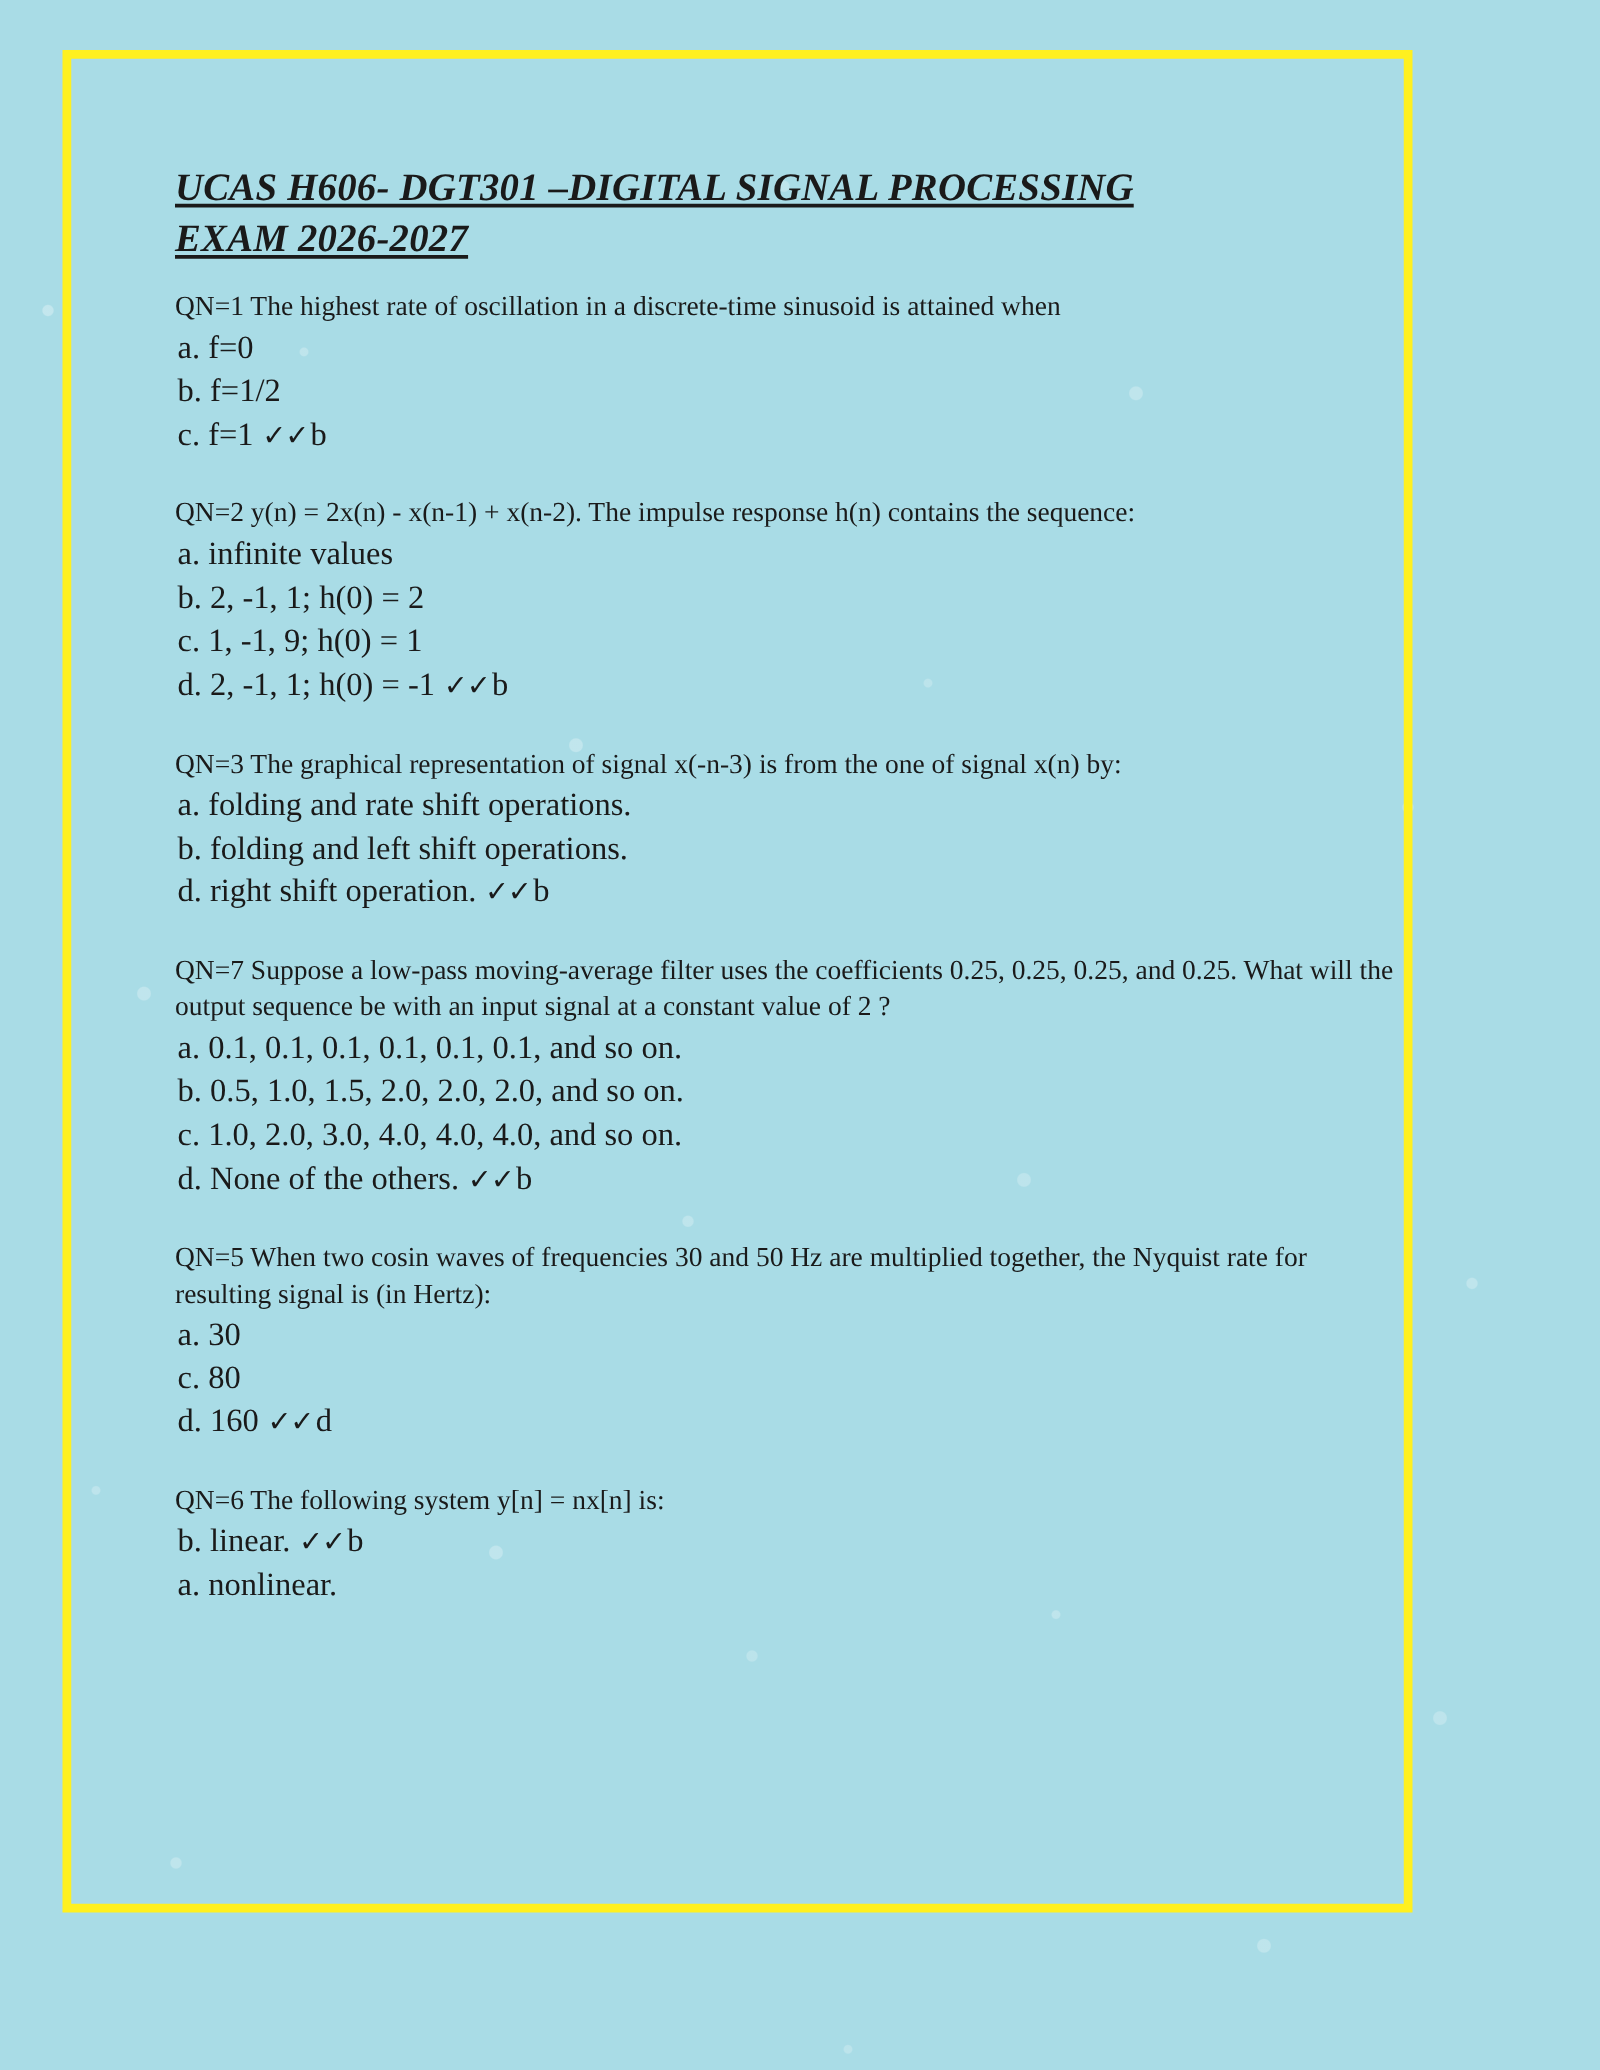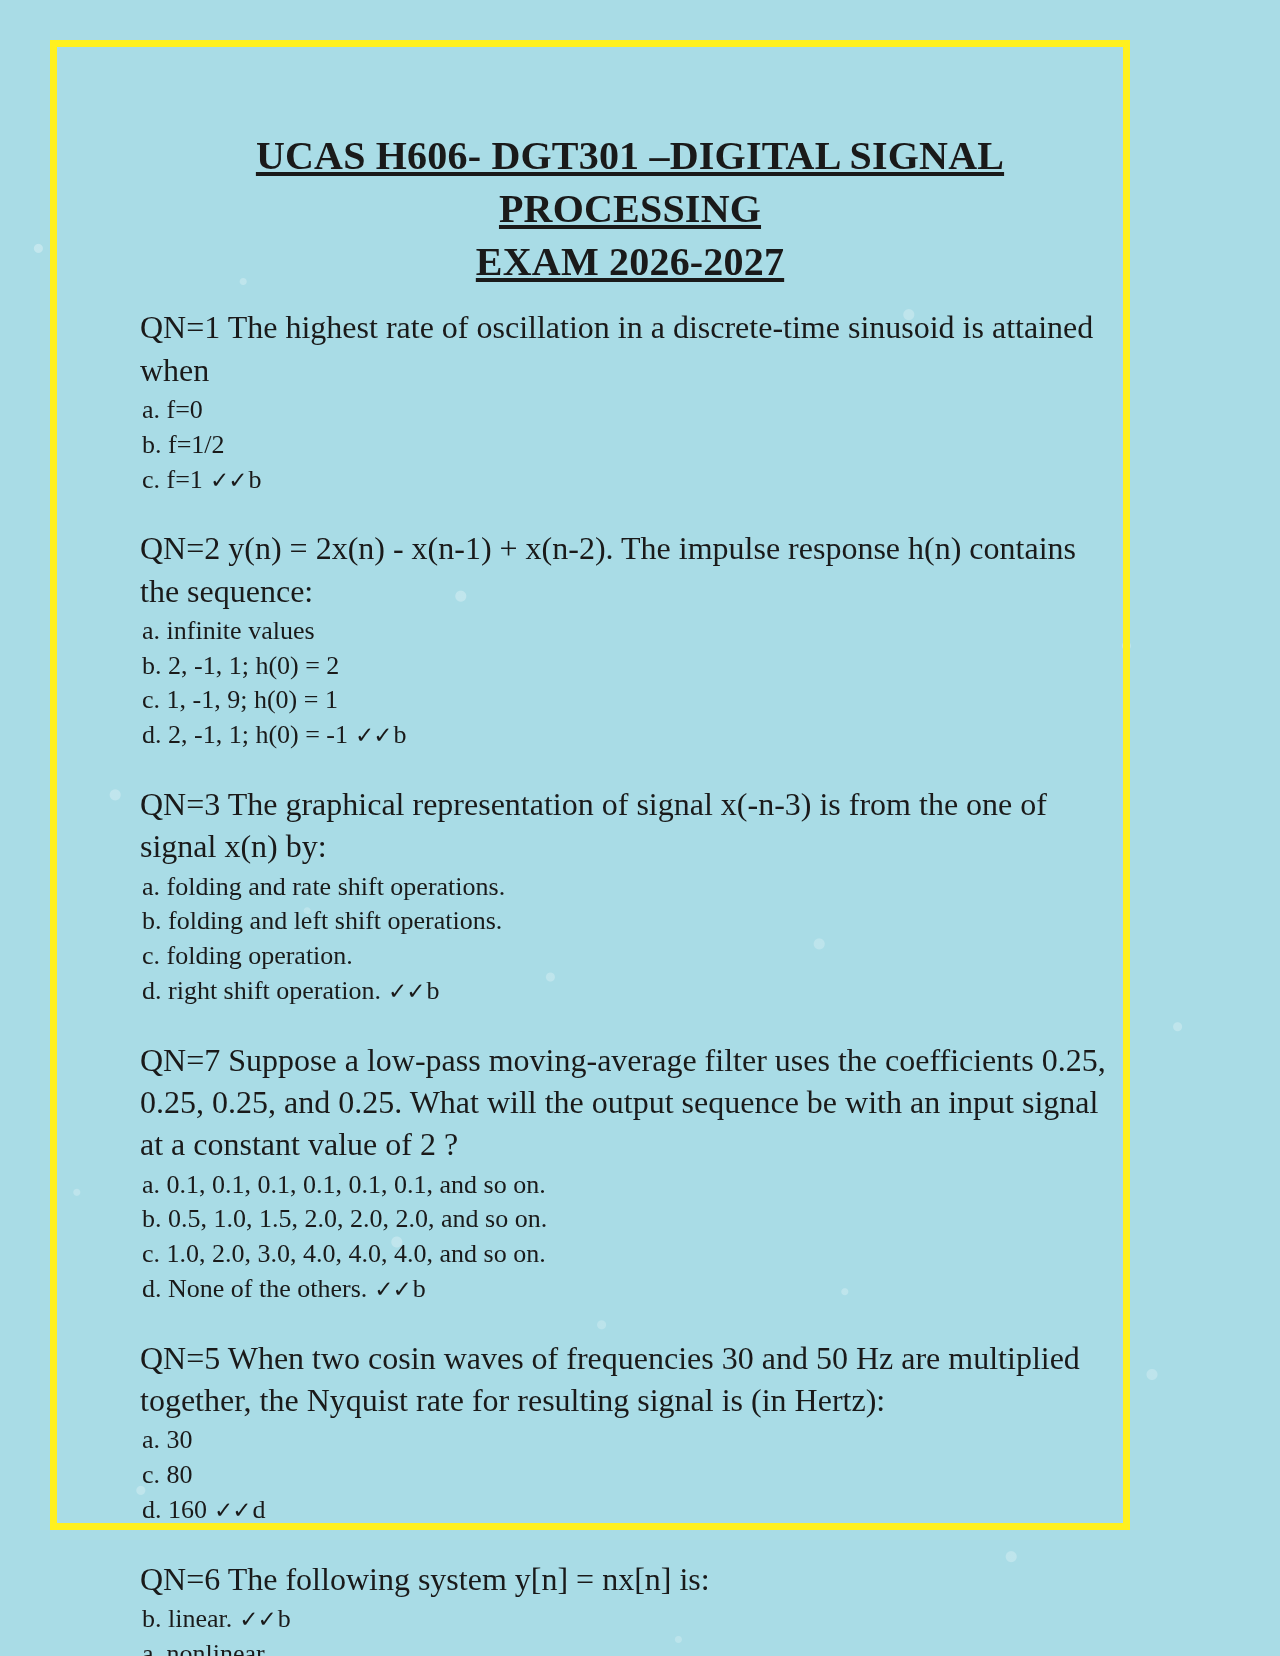--- a/index.html
+++ b/index.html
@@ -87,37 +87,37 @@
   
   .content {
     position: absolute;
     left: 140px;
     top: 130px;
     width: 980px;
     color: #1a1a1a;
   }
 
   .doc-title {
-    text-align: center;
     font-weight: bold;
-    font-size: 40px;
+    font-size: 31px;
     line-height: 1.32;
     margin: 0 0 18px 0;
     letter-spacing: 0.2px;
+    font-style: italic;
   }
   .doc-title span {
     text-decoration: underline;
     text-underline-offset: 3px;
   }
 
   .question-block {
     margin-bottom: 30px;
   }
   .q-stem {
-    font-size: 32px;
+    font-size: 22px;
     line-height: 1.32;
     margin: 0 0 2px 0;
   }
   .q-option {
     font-size: 26px;
     line-height: 1.34;
     margin: 0;
     padding-left: 2px;
   }
   .answer-mark {
@@ -161,21 +161,20 @@
         <p class="q-stem">QN=2 y(n) = 2x(n) - x(n-1) + x(n-2). The impulse response h(n) contains the sequence:</p>
         <p class="q-option"><span>a. infinite values</span></p>
         <p class="q-option"><span>b. 2, -1, 1; h(0) = 2</span></p>
         <p class="q-option"><span>c. 1, -1, 9; h(0) = 1</span></p>
         <p class="q-option"><span>d. 2, -1, 1; h(0) = -1</span><span class="answer-mark">✓✓</span><span class="answer-letter">b</span></p>
       </div>
       <div class="question-block">
         <p class="q-stem">QN=3 The graphical representation of signal x(-n-3) is from the one of signal x(n) by:</p>
         <p class="q-option"><span>a. folding and rate shift operations.</span></p>
         <p class="q-option"><span>b. folding and left shift operations.</span></p>
-        <p class="q-option"><span>c. folding operation.</span></p>
         <p class="q-option"><span>d. right shift operation.</span><span class="answer-mark">✓✓</span><span class="answer-letter">b</span></p>
       </div>
       <div class="question-block">
         <p class="q-stem">QN=7 Suppose a low-pass moving-average filter uses the coefficients 0.25, 0.25, 0.25, and 0.25. What will the output sequence be with an input signal at a constant value of 2 ?</p>
         <p class="q-option"><span>a. 0.1, 0.1, 0.1, 0.1, 0.1, 0.1, and so on.</span></p>
         <p class="q-option"><span>b. 0.5, 1.0, 1.5, 2.0, 2.0, 2.0, and so on.</span></p>
         <p class="q-option"><span>c. 1.0, 2.0, 3.0, 4.0, 4.0, 4.0, and so on.</span></p>
         <p class="q-option"><span>d. None of the others.</span><span class="answer-mark">✓✓</span><span class="answer-letter">b</span></p>
       </div>
       <div class="question-block">

